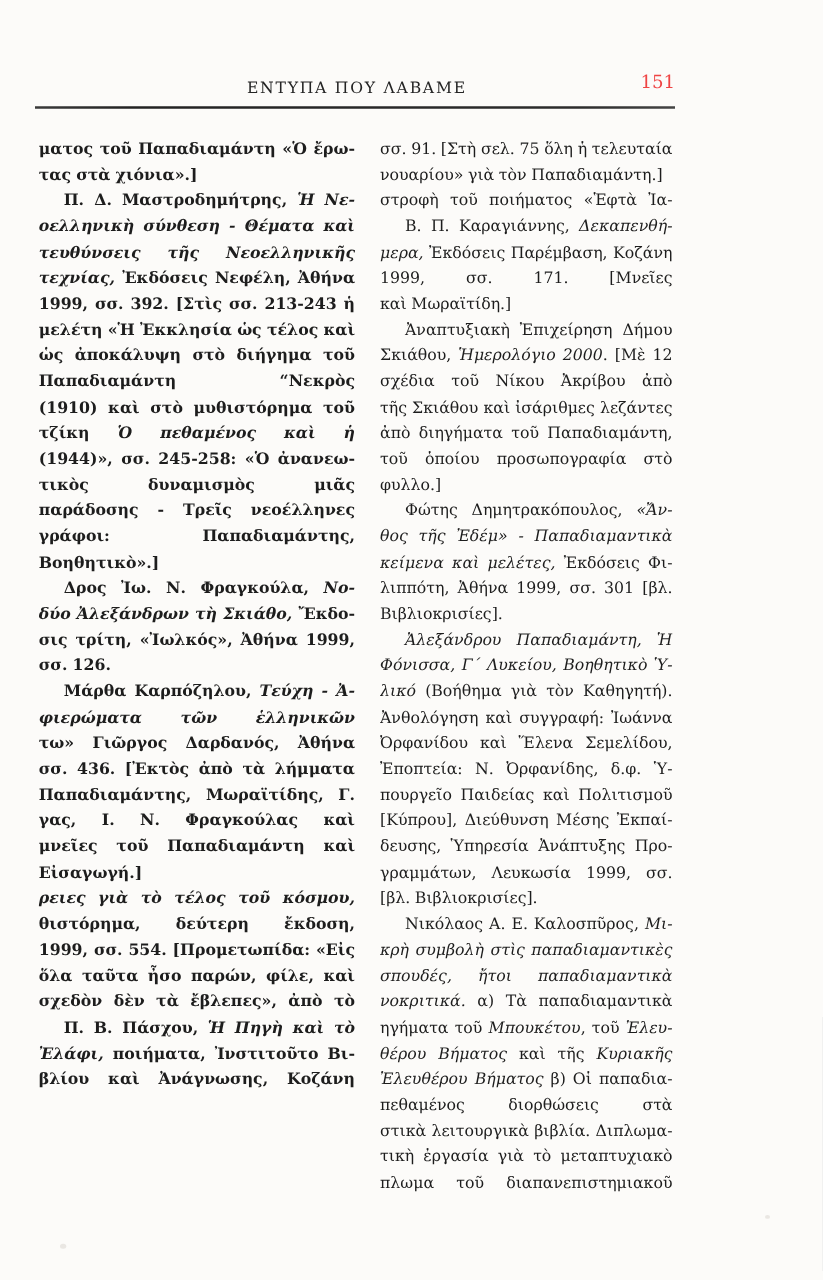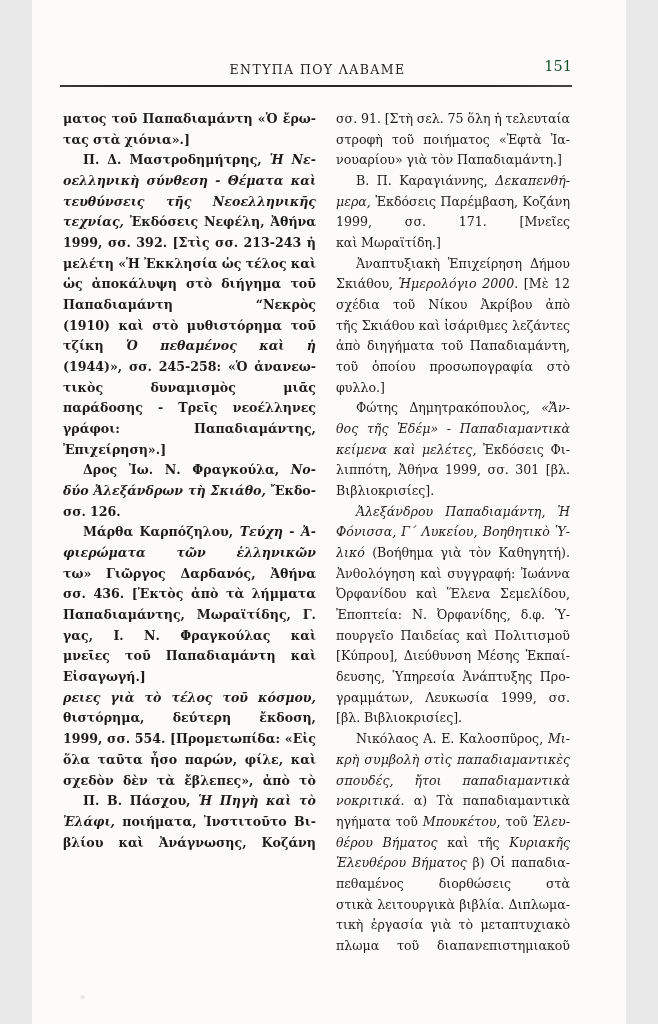--- a/index.html
+++ b/index.html
@@ -1,30 +1,30 @@
 <!DOCTYPE html>
 <html><head>
 <meta charset="utf-8">
 <style>
   html,body{margin:0;padding:0;background:#e9e9e9;}
   #page{
-    position:relative;width:594px;height:1024px;margin:0 auto;
+    position:relative;width:658px;height:1024px;margin:0 auto;
     background:#fcfbf9;overflow:hidden;
     font-family:"DejaVu Serif","Liberation Serif",serif;
     color:#1d1d1d;
   }
   
   #header-title{
     position:absolute;left:31px;top:62px;width:509px;
     text-align:center;font-size:12.5px;letter-spacing:1.4px;
     color:#242424;white-space:nowrap;
   }
   #page-number{
     position:absolute;left:500px;top:58px;width:40px;
-    text-align:right;font-size:14.5px;color:#14532d;
+    text-align:right;font-size:14.5px;color:#ef4444;
   }
   #header-rule{
     position:absolute;left:28px;top:85px;width:512px;height:2px;
     background:linear-gradient(90deg,#3a3a3a,#222 15%,#2c2c2c 85%,#444);
   }
   
   .col{position:absolute;top:109px;}
   #col-left{left:31px;width:253px;font-weight:bold;}
   #col-right{left:304px;width:234px;}
   .line{
@@ -57,45 +57,46 @@
       <div class="line"><span>1999, σσ. 392. [Στὶς σσ. 213-243 ἡ</span></div>
       <div class="line"><span>μελέτη «Ἡ Ἐκκλησία ὡς τέλος καὶ</span></div>
       <div class="line"><span>ὡς ἀποκάλυψη στὸ διήγημα τοῦ</span></div>
       <div class="line"><span>Παπαδιαμάντη “Νεκρὸς ταξιδιώτης”</span></div>
       <div class="line"><span>(1910) καὶ στὸ μυθιστόρημα τοῦ Πεν-</span></div>
       <div class="line"><span>τζίκη </span><span class="it">Ὁ πεθαμένος καὶ ἡ ἀνάσταση</span></div>
       <div class="line"><span>(1944)», σσ. 245-258: «Ὁ ἀνανεω-</span></div>
       <div class="line"><span>τικὸς δυναμισμὸς μιᾶς μακραίωνης</span></div>
       <div class="line"><span>παράδοσης - Τρεῖς νεοέλληνες πεζο-</span></div>
       <div class="line"><span>γράφοι: Παπαδιαμάντης, Πεντζίκης,</span></div>
-      <div class="line end"><span>Ἐπιχείρηση».]</span></div>
+      <div class="line end"><span>Βοηθητικὸ».]</span></div>
       <div class="line indent"><span>Δρος Ἰω. Ν. Φραγκούλα, </span><span class="it">Νο-</span></div>
       <div class="line"><span class="it">δύο Ἀλεξάνδρων τὴ Σκιάθο, </span><span>Ἔκδο-</span></div>
+      <div class="line"><span>σις τρίτη, «Ἰωλκός», Ἀθήνα 1999,</span></div>
       <div class="line end"><span>σσ. 126.</span></div>
       <div class="line indent"><span>Μάρθα Καρπόζηλου, </span><span class="it">Τεύχη - Ἀ-</span></div>
       <div class="line"><span class="it">φιερώματα τῶν ἑλληνικῶν περιοδι-</span></div>
       <div class="line"><span>τω» Γιῶργος Δαρδανός, Ἀθήνα 1999,</span></div>
       <div class="line"><span>σσ. 436. [Ἐκτὸς ἀπὸ τὰ λήμματα</span></div>
       <div class="line"><span>Παπαδιαμάντης, Μωραϊτίδης, Γ. Ρή-</span></div>
       <div class="line"><span>γας, Ι. Ν. Φραγκούλας καὶ Σκιάθος,</span></div>
       <div class="line"><span>μνεῖες τοῦ Παπαδιαμάντη καὶ στὴν</span></div>
       <div class="line end"><span>Εἰσαγωγή.]</span></div>
       <div class="line"><span class="it">ρειες γιὰ τὸ τέλος τοῦ κόσμου, </span><span>Μυ-</span></div>
       <div class="line"><span>θιστόρημα, δεύτερη ἔκδοση, Νεφέλη</span></div>
       <div class="line"><span>1999, σσ. 554. [Προμετωπίδα: «Εἰς</span></div>
       <div class="line"><span>ὅλα ταῦτα ἦσο παρών, φίλε, καὶ ὅλα</span></div>
       <div class="line"><span>σχεδὸν δὲν τὰ ἔβλεπες», ἀπὸ τὸ «Ὁ-</span></div>
       <div class="line indent"><span>Π. Β. Πάσχου, </span><span class="it">Ἡ Πηγὴ καὶ τὸ</span></div>
       <div class="line"><span class="it">Ἐλάφι, </span><span>ποιήματα, Ἰνστιτοῦτο Βι-</span></div>
       <div class="line"><span>βλίου καὶ Ἀνάγνωσης, Κοζάνη 1999,</span></div>
     </div>
   <div id="col-right" class="col">
       <div class="line"><span>σσ. 91. [Στὴ σελ. 75 ὅλη ἡ τελευταία</span></div>
+      <div class="line end"><span>νουαρίου» γιὰ τὸν Παπαδιαμάντη.]</span></div>
       <div class="line"><span>στροφὴ τοῦ ποιήματος «Ἑφτὰ Ἰα-</span></div>
-      <div class="line end"><span>νουαρίου» γιὰ τὸν Παπαδιαμάντη.]</span></div>
       <div class="line indent"><span>Β. Π. Καραγιάννης, </span><span class="it">Δεκαπενθή-</span></div>
       <div class="line"><span class="it">μερα, </span><span>Ἐκδόσεις Παρέμβαση, Κοζάνη</span></div>
       <div class="line"><span>1999, σσ. 171. [Μνεῖες Παπαδιαμάντη</span></div>
       <div class="line end"><span>καὶ Μωραϊτίδη.]</span></div>
       <div class="line indent"><span>Ἀναπτυξιακὴ Ἐπιχείρηση Δήμου</span></div>
       <div class="line"><span>Σκιάθου, </span><span class="it">Ἡμερολόγιο 2000</span><span>. [Μὲ 12</span></div>
       <div class="line"><span>σχέδια τοῦ Νίκου Ἀκρίβου ἀπὸ τοπία</span></div>
       <div class="line"><span>τῆς Σκιάθου καὶ ἰσάριθμες λεζάντες</span></div>
       <div class="line"><span>ἀπὸ διηγήματα τοῦ Παπαδιαμάντη,</span></div>
       <div class="line"><span>τοῦ ὁποίου προσωπογραφία στὸ ἐξώ-</span></div>

